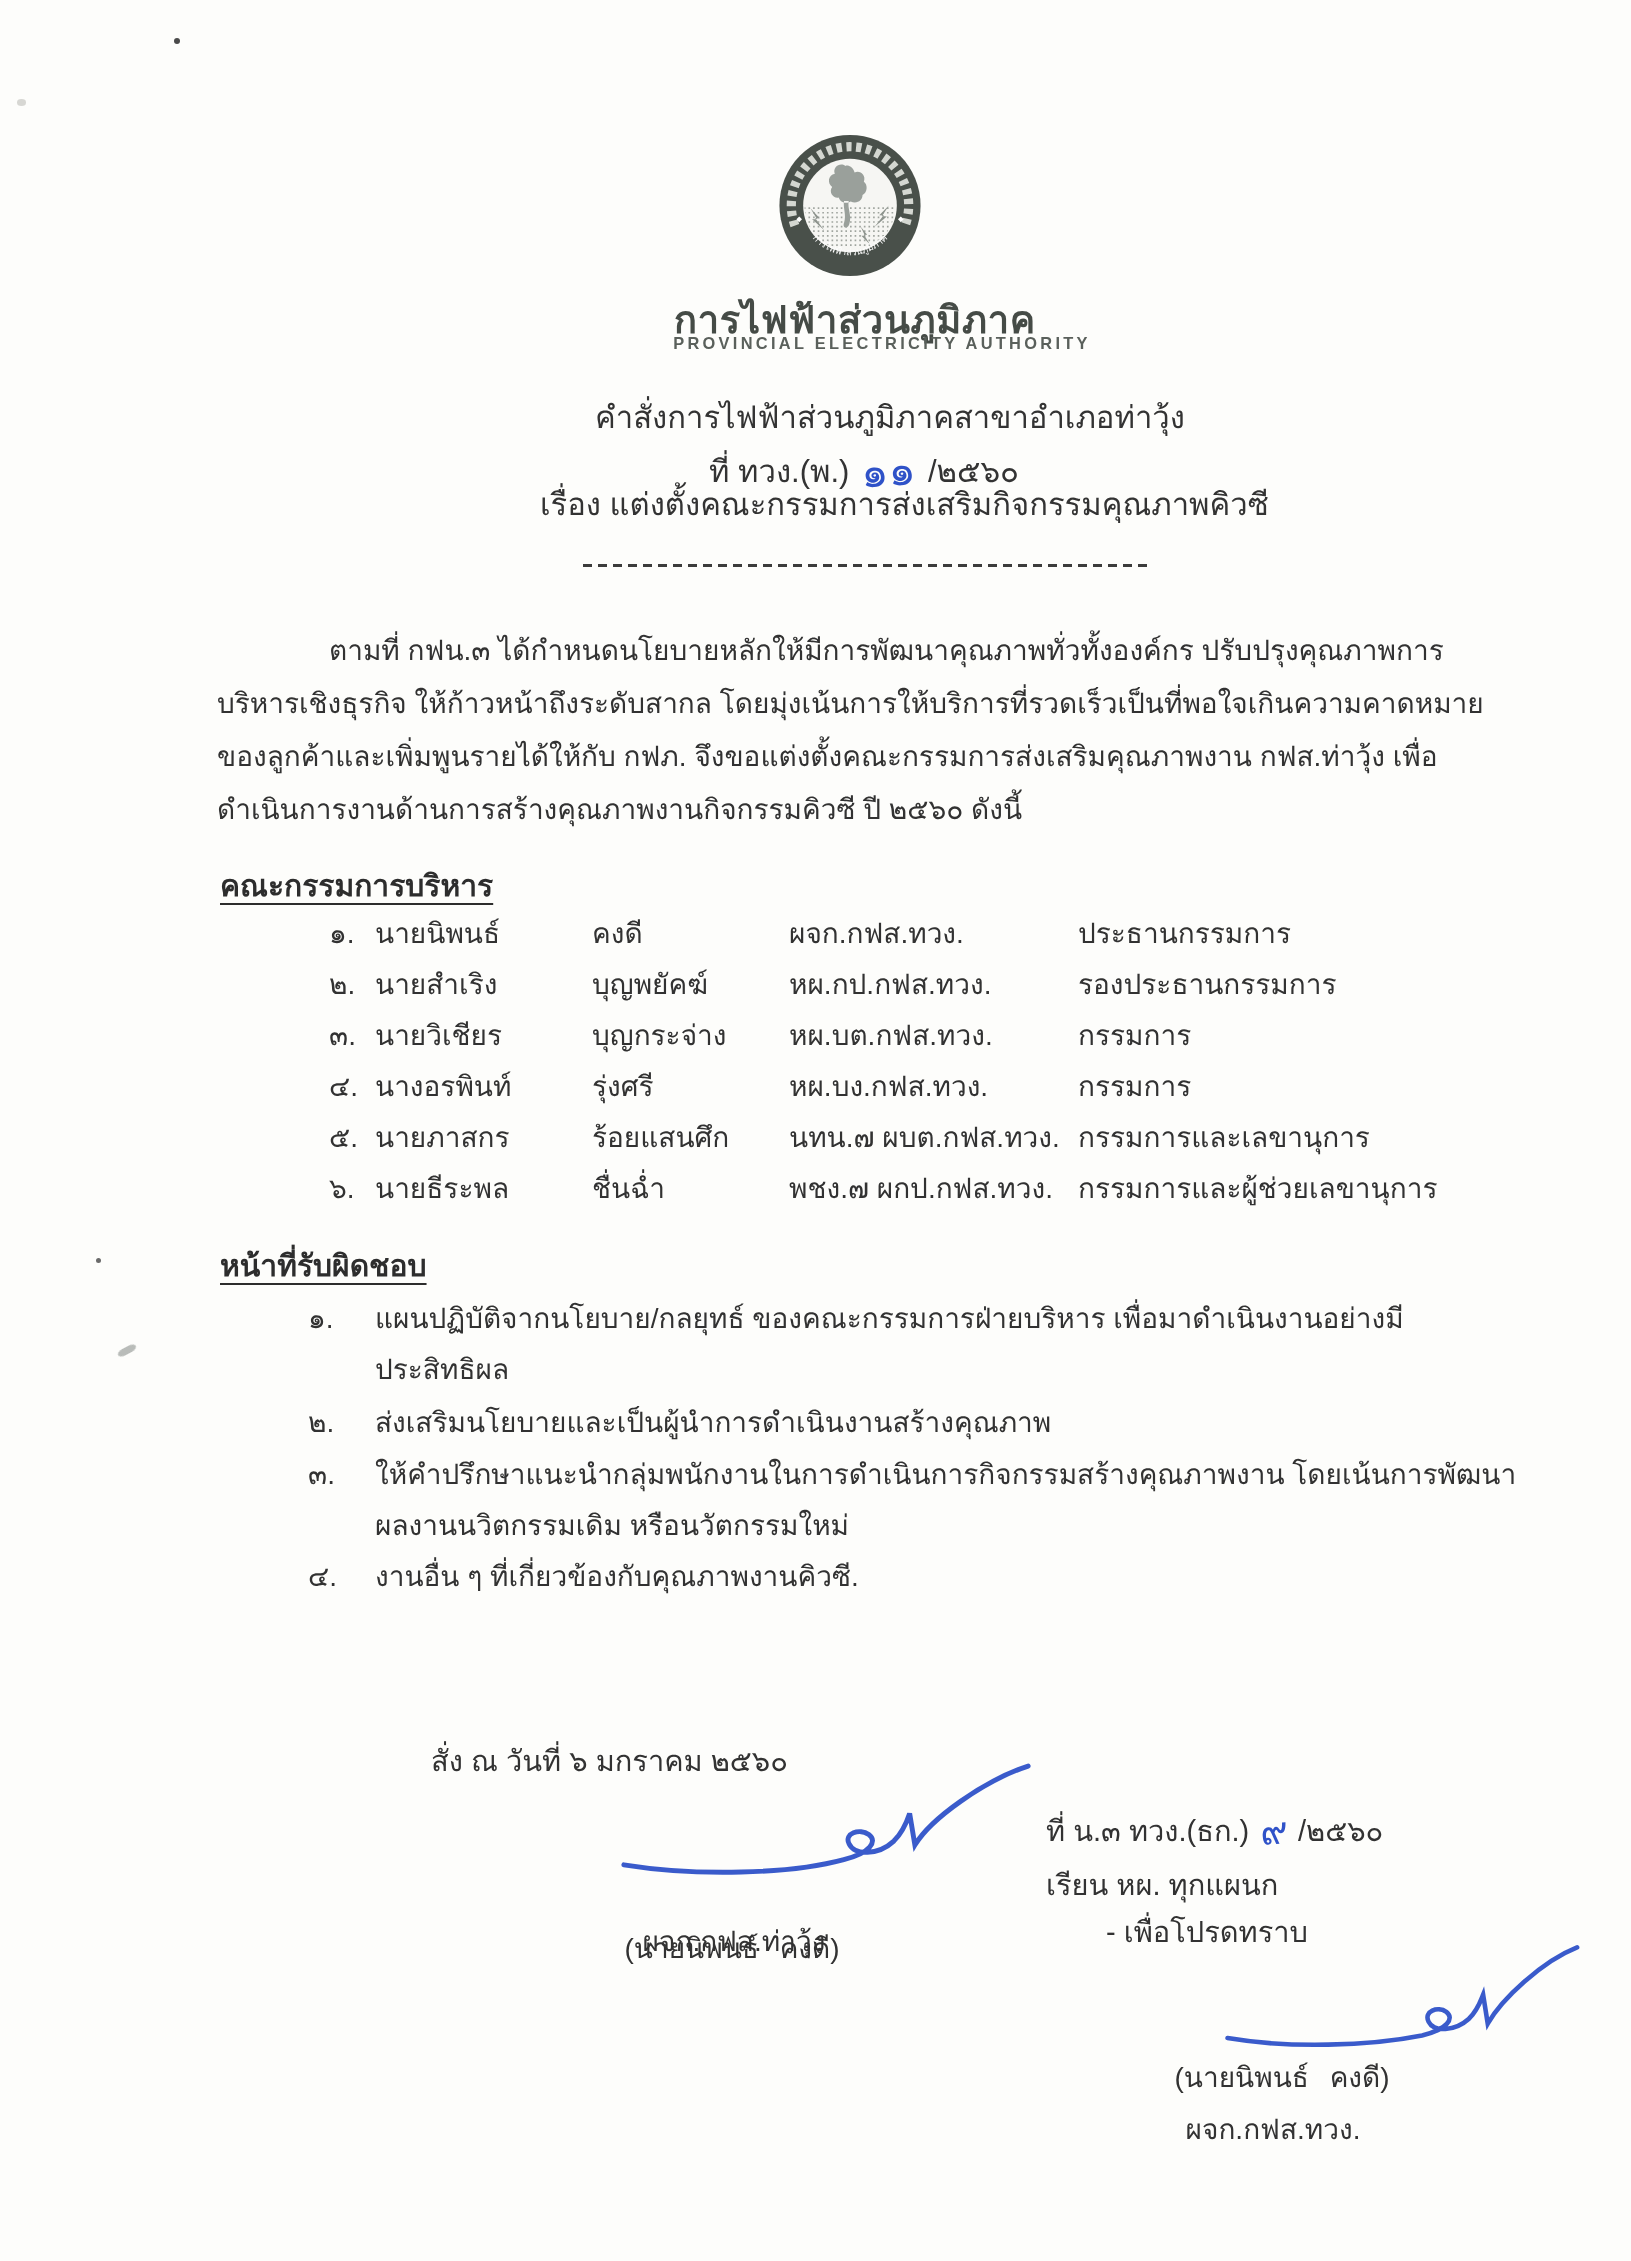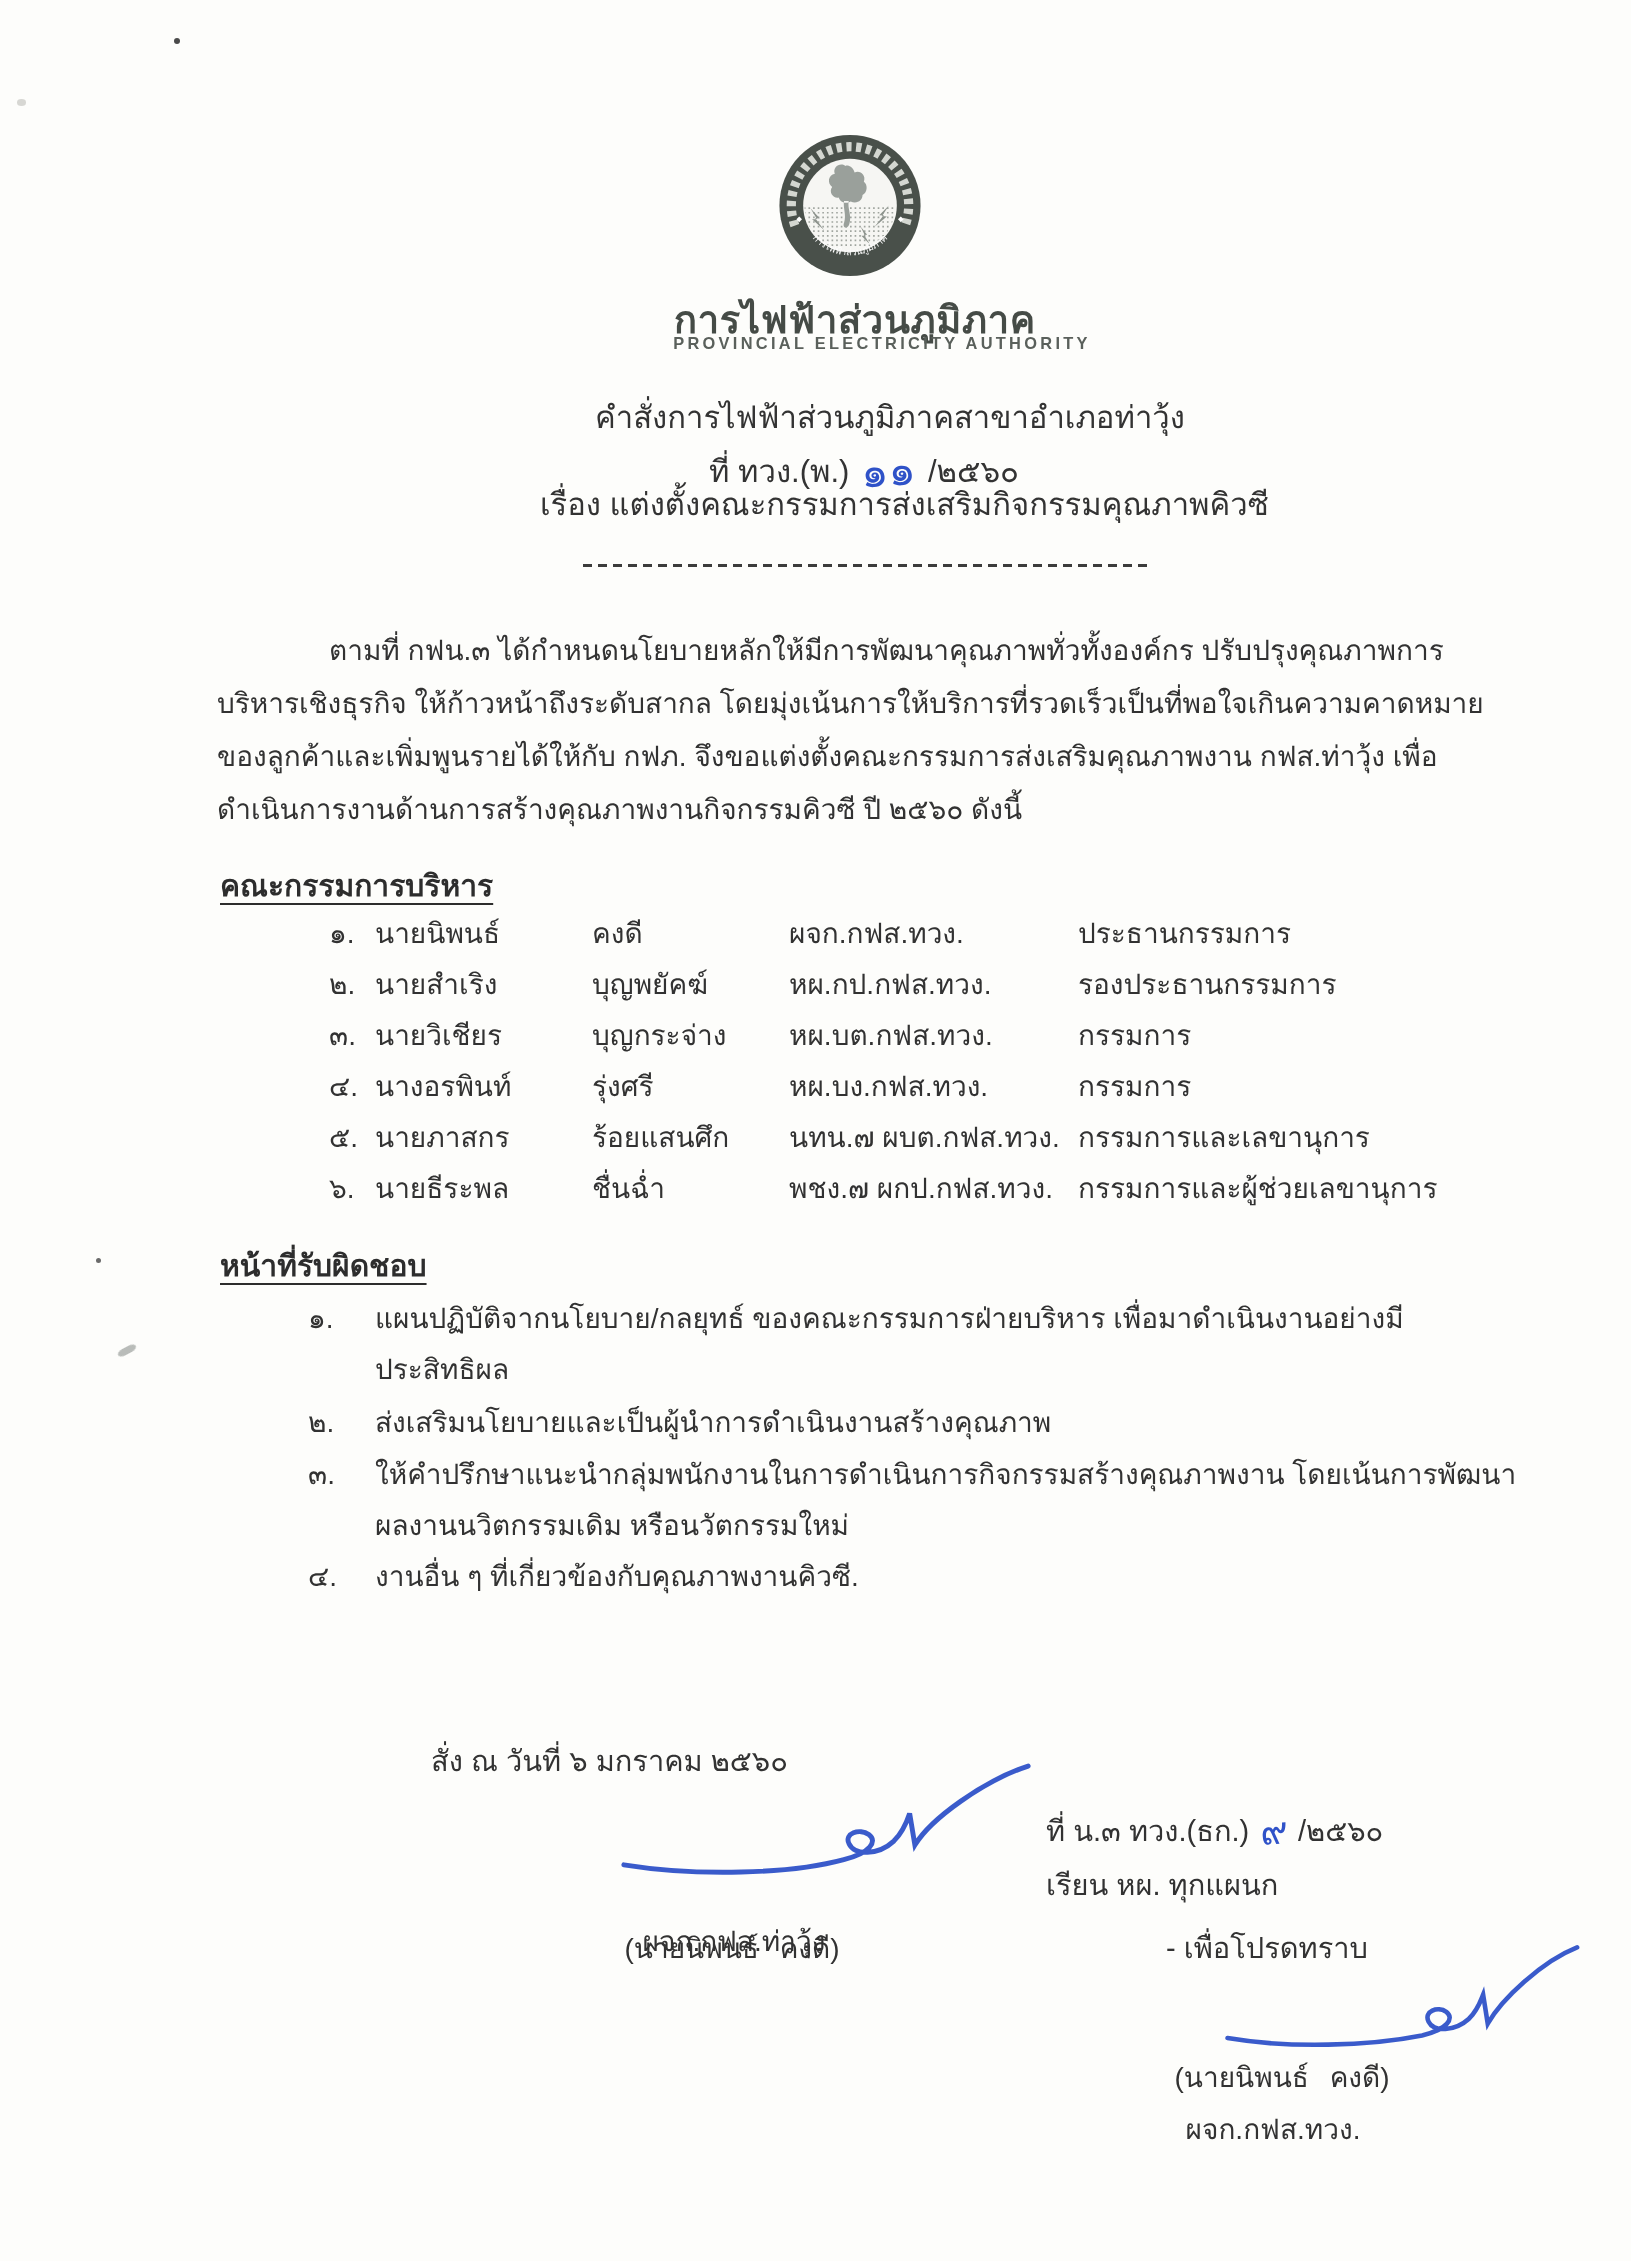--- a/index.html
+++ b/index.html
@@ -189,21 +189,21 @@
   <div class="abs sig-title centered" style="left:734px;top:1919px;">ผจก.กฟส.ท่าวุ้ง</div>
 
   <div class="abs route-line" style="left:1046px;top:1808px;">
     <span>ที่ น.๓ ทวง.(ธก.)</span>
     <span class="hand-ink ink" style="font-size:38px;">๙</span>
     <span>/๒๕๖๐</span>
   </div>
   <div class="abs route-line" style="left:1046px;top:1862px;justify-content:center;">
     <span>เรียน หผ. ทุกแผนก</span>
   </div>
-  <div class="abs route-line" style="left:1166px;top:1909px;margin-top:16px;">
+  <div class="abs route-line" style="left:1106px;top:1909px;">
     <span>- เพื่อโปรดทราบ</span>
   </div>
 
   <div class="abs" style="left:1217px;top:1938px;">
     <svg width="368" height="122" viewBox="0 0 560 185">
       <path d="M16 152 C 110 168 232 164 312 148 C 350 139 362 122 349 112 C 336 103 314 111 322 127 C 330 143 362 142 383 123 C 396 111 401 96 405 86 L 412 130 C 434 92 495 35 548 14" fill="none" stroke="#2f52c8" stroke-width="7" stroke-linecap="round" opacity="0.95"></path>
     </svg>
   </div>
   <div class="abs sig-name centered" style="left:1282px;top:2055px;">(นายนิพนธ์ คงดี)</div>
   <div class="abs sig-title centered" style="left:1273px;top:2107px;">ผจก.กฟส.ทวง.</div>

